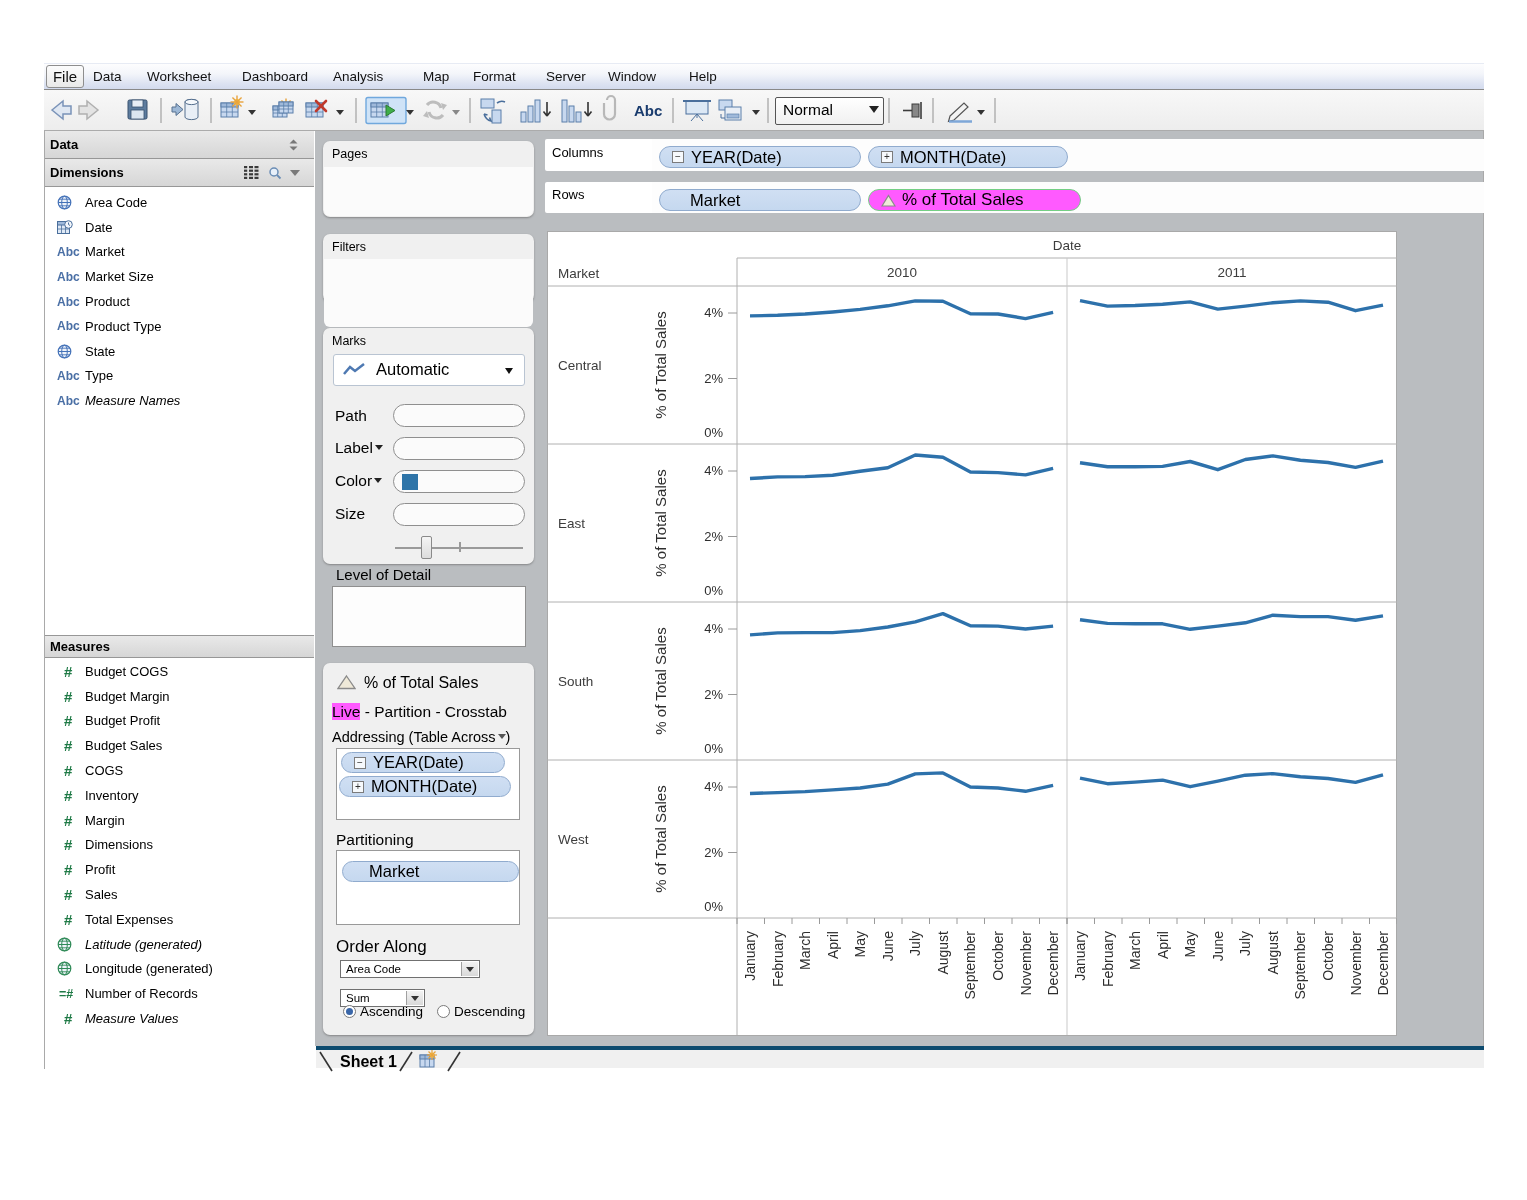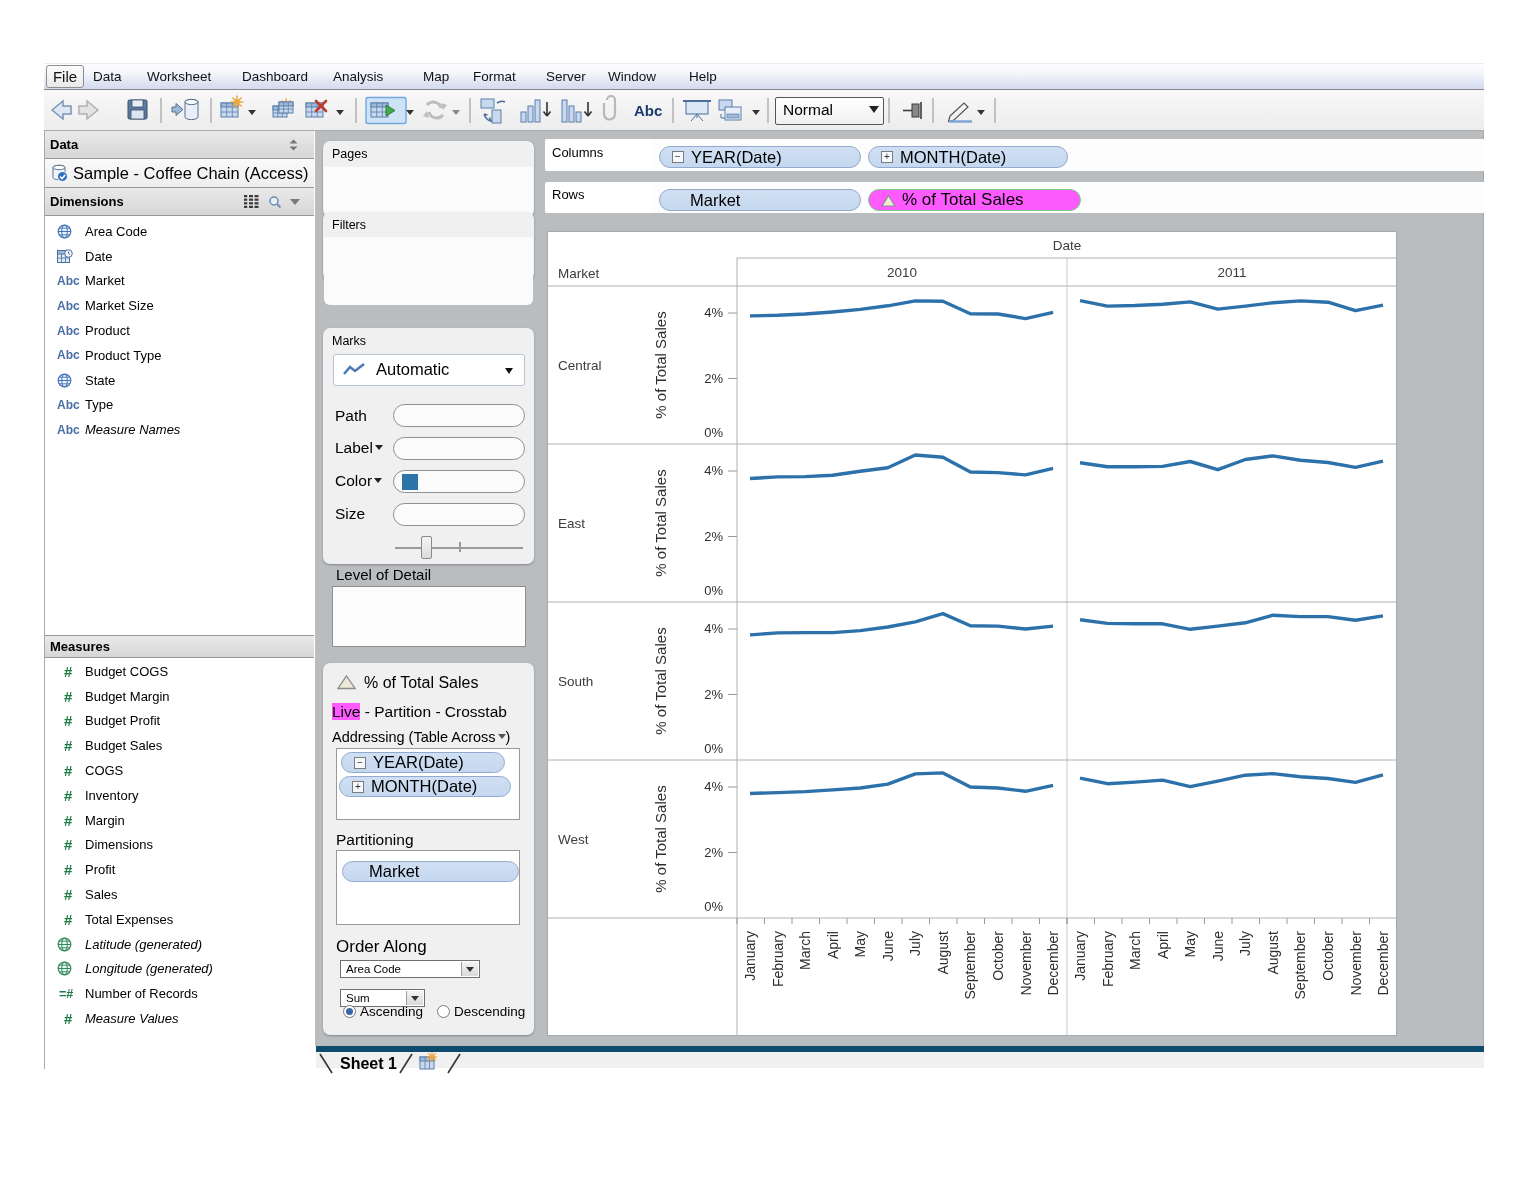--- a/index.html
+++ b/index.html
@@ -10,21 +10,21 @@
 .leftpanel{left:44px;top:131px;width:270px;height:938px;background:#fff;border-left:1px solid #a9a9a9}
 .phead{position:relative;width:100%;height:28px;background:linear-gradient(#e9e9e9,#d6d6d6);border-bottom:1px solid #979797;font-weight:bold;font-size:13px;line-height:27px;padding-left:5px;color:#000}
 .srcrow{position:relative;width:100%;height:29px;background:linear-gradient(#fafafa,#eeeeee);border-bottom:1px solid #979797;font-size:16.5px;display:flex;align-items:center;padding-left:5px}
 .frow{display:flex;align-items:center;height:24.8px;padding-left:12px;font-size:13px;color:#000}
 .graymain{left:315px;top:131px;width:1169px;height:915px;background:#babdc0;border-right:1px solid #a9a9a9}
 .card{position:absolute;background:#f0f0f0;border-radius:7px;box-shadow:0 1px 2px rgba(90,90,90,.55);font-size:12.5px}
 .cardtitle{position:absolute;left:9px;top:6px;font-size:12.5px;color:#000000}
 .cardwhite{position:absolute;left:1px;right:1px;background:#fbfbfb}
 .shelf{position:absolute;background:#fff;border-radius:2px;font-size:13px;color:#000}
 .mpill{position:absolute;border:1px solid #8f8f8f;border-radius:12px;background:#fbfbfb}
-.tabstrip{left:316px;top:1046px;width:1168px;height:22px;background:#f0f0f0;border-top:6px solid #0c4a6e}
+.tabstrip{left:316px;top:1046px;width:1168px;height:22px;background:#f0f0f0;border-top:4px solid #0c4a6e}
 .combo{position:absolute;background:#fff;border:1px solid #707070;font-size:11.5px;display:flex;align-items:center}
 .combobtn{position:absolute;right:1px;top:1px;bottom:1px;width:17px;background:linear-gradient(#f3f3f3,#d9d9d9);border-left:1px solid #a0a0a0;display:flex;align-items:center;justify-content:center}
 .combobtn:after{content:"";border:4px solid transparent;border-top:5px solid #333;margin-top:4px}
 </style></head><body>
 
 <div class="abs menubar">
  <div class="abs filebtn">File</div>
  <span style="left:49px">Data</span>
  <span style="left:103px">Worksheet</span>
  <span style="left:198px">Dashboard</span>
@@ -181,29 +181,20 @@
    <div style="position:absolute;right:4px;top:8px;border:5px solid transparent;border-top:7px solid #222"></div>
  </div>
 </div>
 
 <div class="abs leftpanel">
  <div class="phead">Data
    <svg width="9" height="12" style="position:absolute;right:16px;top:8px">
         <path d="M4.5 0.5 L8.5 4.5 L0.5 4.5 Z" fill="#777"></path>
         <path d="M4.5 11.5 L8.5 7.5 L0.5 7.5 Z" fill="#777"></path>
       </svg>
- </div>
- <div class="srcrow">
-   <svg width="19" height="19" viewBox="0 0 19 19" style="margin-right:4px">
-        <path d="M3 3.5 a6 2.2 0 0 1 12 0 v10 a6 2.2 0 0 1 -12 0 z" fill="#f3f7fc" stroke="#56708f"></path>
-        <ellipse cx="9" cy="3.5" rx="6" ry="2.2" fill="#fff" stroke="#56708f"></ellipse>
-        <circle cx="12.5" cy="12.5" r="5" fill="#2f6fc1" stroke="#fff"></circle>
-        <path d="M10 12.5 l2 2 l3.2 -3.6" stroke="#fff" stroke-width="1.6" fill="none"></path>
-      </svg>
-   Sample - Coffee Chain (Access)
  </div>
  <div class="phead">Dimensions
    <svg width="56" height="14" style="position:absolute;right:14px;top:7px" viewBox="0 0 56 14">
      <g fill="#3a3a3a">
           <rect x="0" y="0" width="3.2" height="2.2"></rect>
           <rect x="5" y="0" width="4" height="2.2"></rect>
           <rect x="10.5" y="0" width="4" height="2.2"></rect>
           <rect x="0" y="3.6" width="3.2" height="2.2"></rect>
           <rect x="5" y="3.6" width="4" height="2.2"></rect>
           <rect x="10.5" y="3.6" width="4" height="2.2"></rect>
@@ -334,40 +325,40 @@
         <span style="font-style:italic;">Latitude (generated)</span>
       </div>
       <div class="frow">
         <svg width="15" height="15" viewBox="0 0 15 15" style="margin:0 13px 0 0;flex:none">
           <circle cx="7.5" cy="7.5" r="6.3" fill="#eef3fa" stroke="#2f8a57" stroke-width="1.2"></circle>
           <ellipse cx="7.5" cy="7.5" rx="2.8" ry="6.3" fill="none" stroke="#2f8a57" stroke-width="1"></ellipse>
           <line x1="1.2" y1="7.5" x2="13.8" y2="7.5" stroke="#2f8a57" stroke-width="1"></line>
           <line x1="2" y1="4.2" x2="13" y2="4.2" stroke="#2f8a57" stroke-width="0.9"></line>
           <line x1="2" y1="10.8" x2="13" y2="10.8" stroke="#2f8a57" stroke-width="0.9"></line>
         </svg>
-        <span style="font-style:italic;">Longitude (generated)</span>
+        <span style="">Longitude (generated)</span>
       </div>
       <div class="frow">
         <span style="color:#1f7a46;font-size:12.5px;font-weight:bold;width:28px;flex:none;text-align:left;padding-left:2px">=#</span>
         <span style="">Number of Records</span>
       </div>
       <div class="frow">
         <span style="color:#1f7a46;font-size:15px;font-weight:bold;width:28px;flex:none;text-align:left;padding-left:7px">#</span>
         <span style="font-style:italic;">Measure Values</span>
       </div>
     </div>
 </div>
 
 <div class="abs graymain"></div>
 
 <div class="card" style="left:323px;top:141px;width:211px;height:76px">
   <div class="cardtitle">Pages</div>
     <div class="cardwhite" style="top:26px;height:49px;border-radius:0 0 6px 6px"></div>
 </div>
-<div class="card" style="left:323px;top:212px;width:211px;height:68px">
+<div class="card" style="left:323px;top:234px;width:211px;height:68px">
   <div class="cardtitle">Filters</div>
     <div class="cardwhite" style="top:25px;height:68px;border-radius:0 0 6px 6px"></div>
 </div>
 
 <div class="card" style="left:323px;top:328px;width:211px;height:236px">
   <div class="cardtitle">Marks</div>
   <div style="position:absolute;left:10px;top:26px;width:192px;height:32px;background:#fff;border:1px solid #b9c4d2;border-radius:3px">
     <svg width="26" height="18" style="position:absolute;left:8px;top:6px">
         <polyline points="2,13 8,6 13,10 22,3" fill="none" stroke="#4e79b2" stroke-width="2.5"></polyline>
       </svg>

